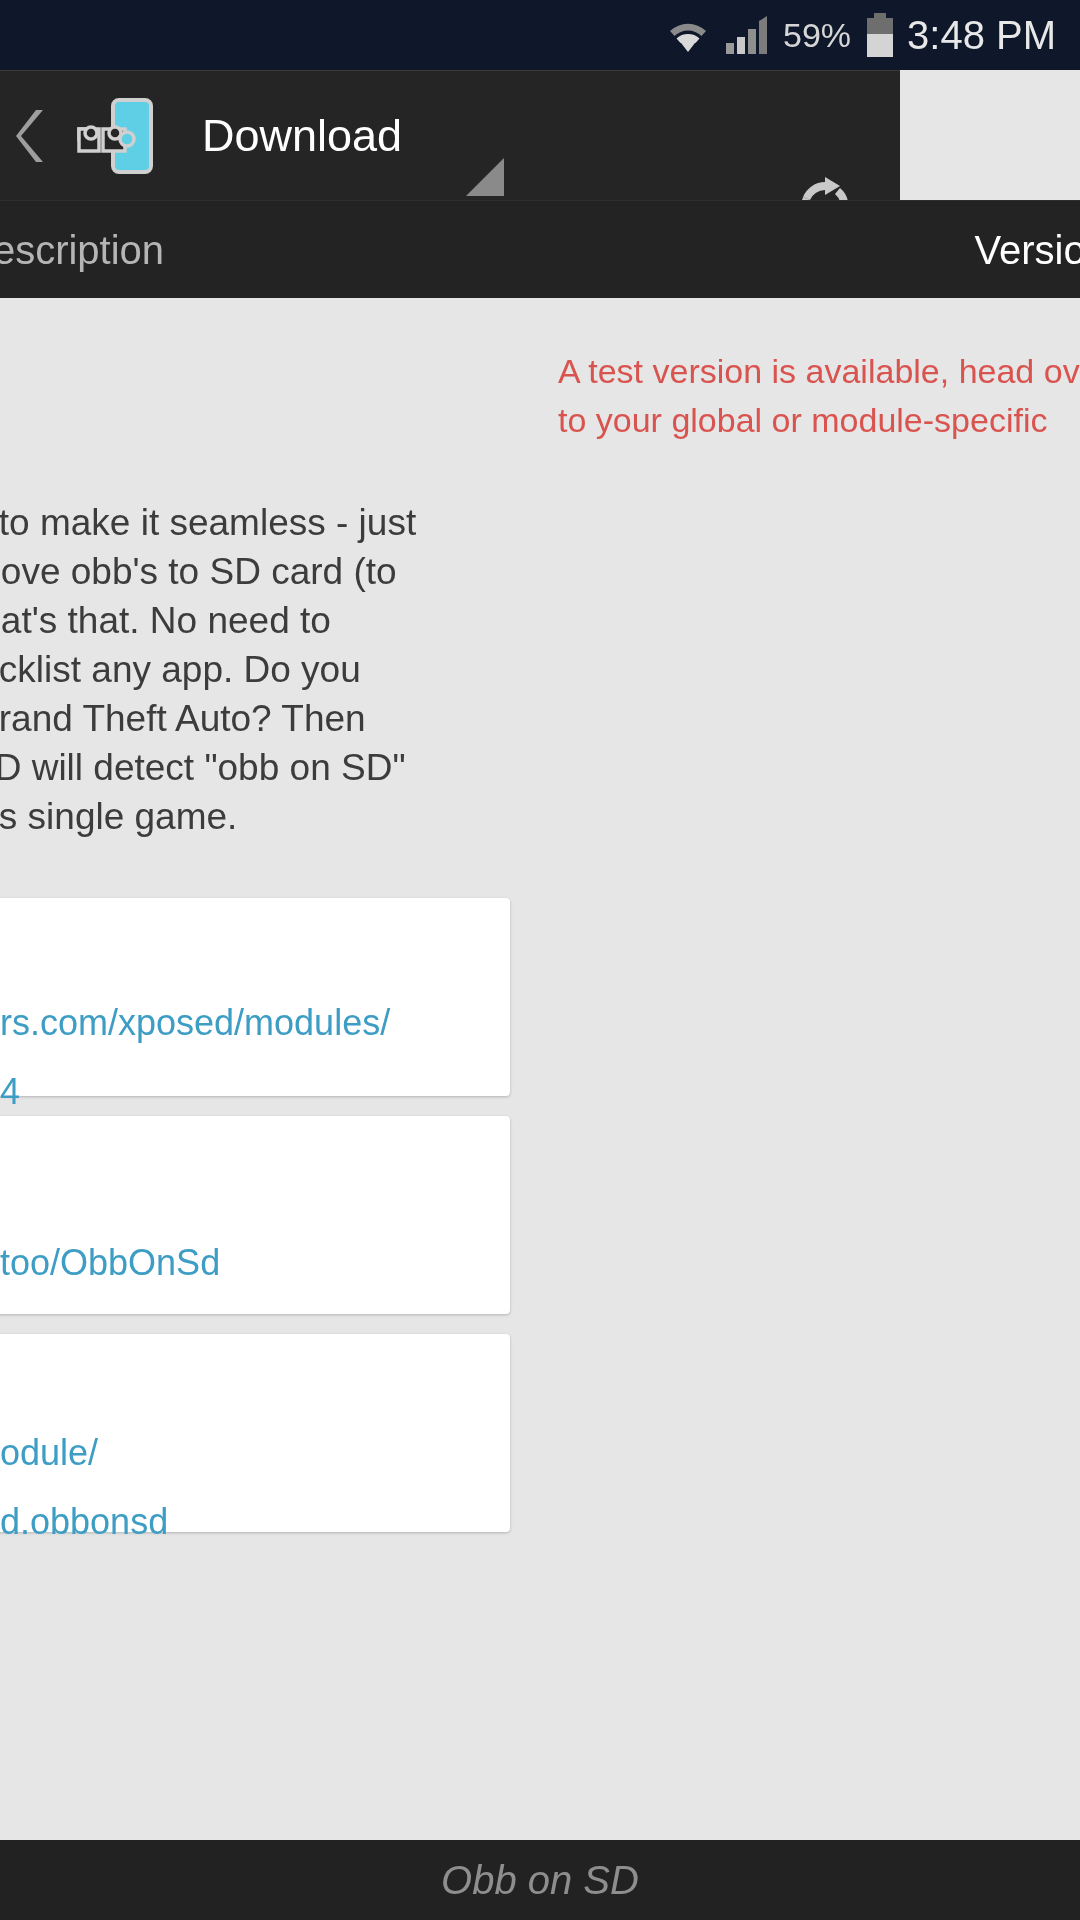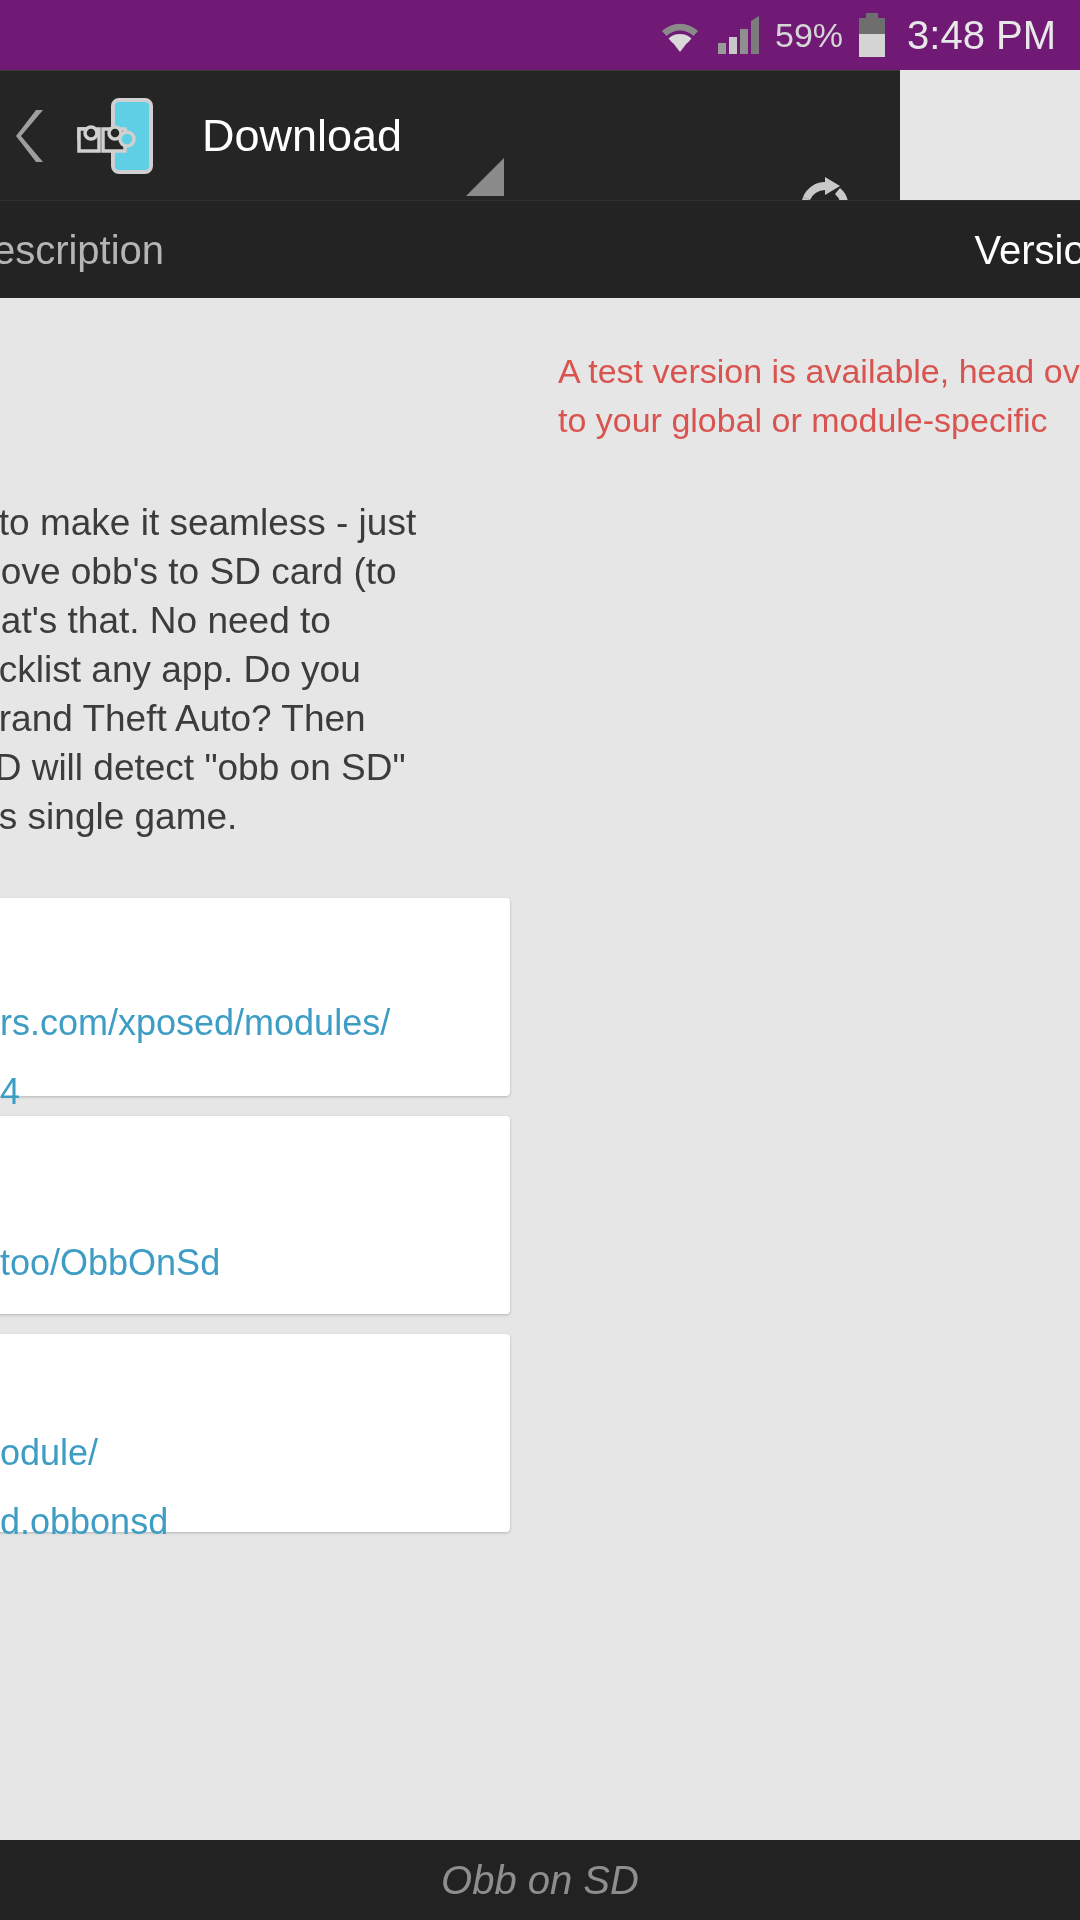--- a/index.html
+++ b/index.html
@@ -14,21 +14,21 @@
     font-family: "Liberation Sans", sans-serif;
     -webkit-font-smoothing: antialiased;
   }
 
   
   .statusbar {
     position: absolute;
     top: 0; left: 0;
     width: 1080px;
     height: 70px;
-    background: #701a75;
+    background: #0f172a;
     display: flex;
     align-items: center;
     justify-content: flex-end;
     box-sizing: border-box;
     padding-right: 24px;
   }
   .sb-group {
     display: flex;
     align-items: center;
     gap: 14px;
@@ -64,21 +64,21 @@
   .battery .fill {
     position: absolute;
     bottom: 0; left: 0;
     width: 100%;
     background: #d4d4d4;
   }
   .sb-clock {
     color: #e8e8e8;
     font-size: 40px;
     line-height: 1;
-    margin-left: 8px;
+    margin-left: 0;
     font-family: "Liberation Sans", sans-serif;
   }
 
   
   .actionbar {
     position: absolute;
     top: 70px; left: 0;
     width: 900px;
     height: 130px;
     background: #252525;

